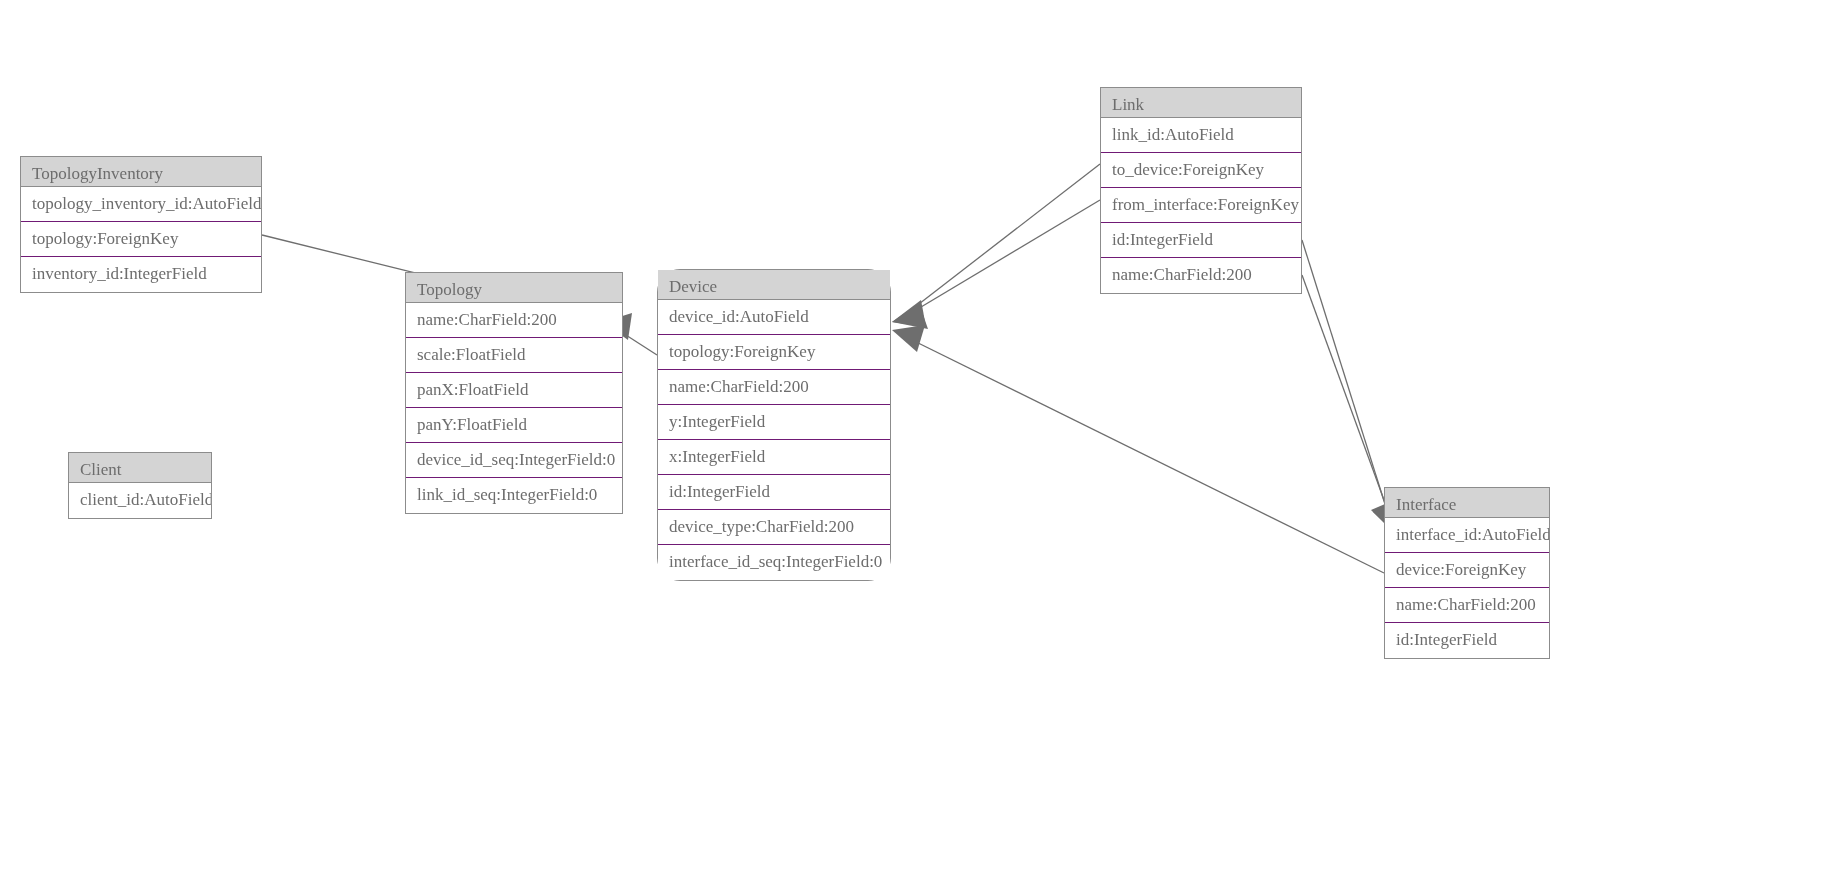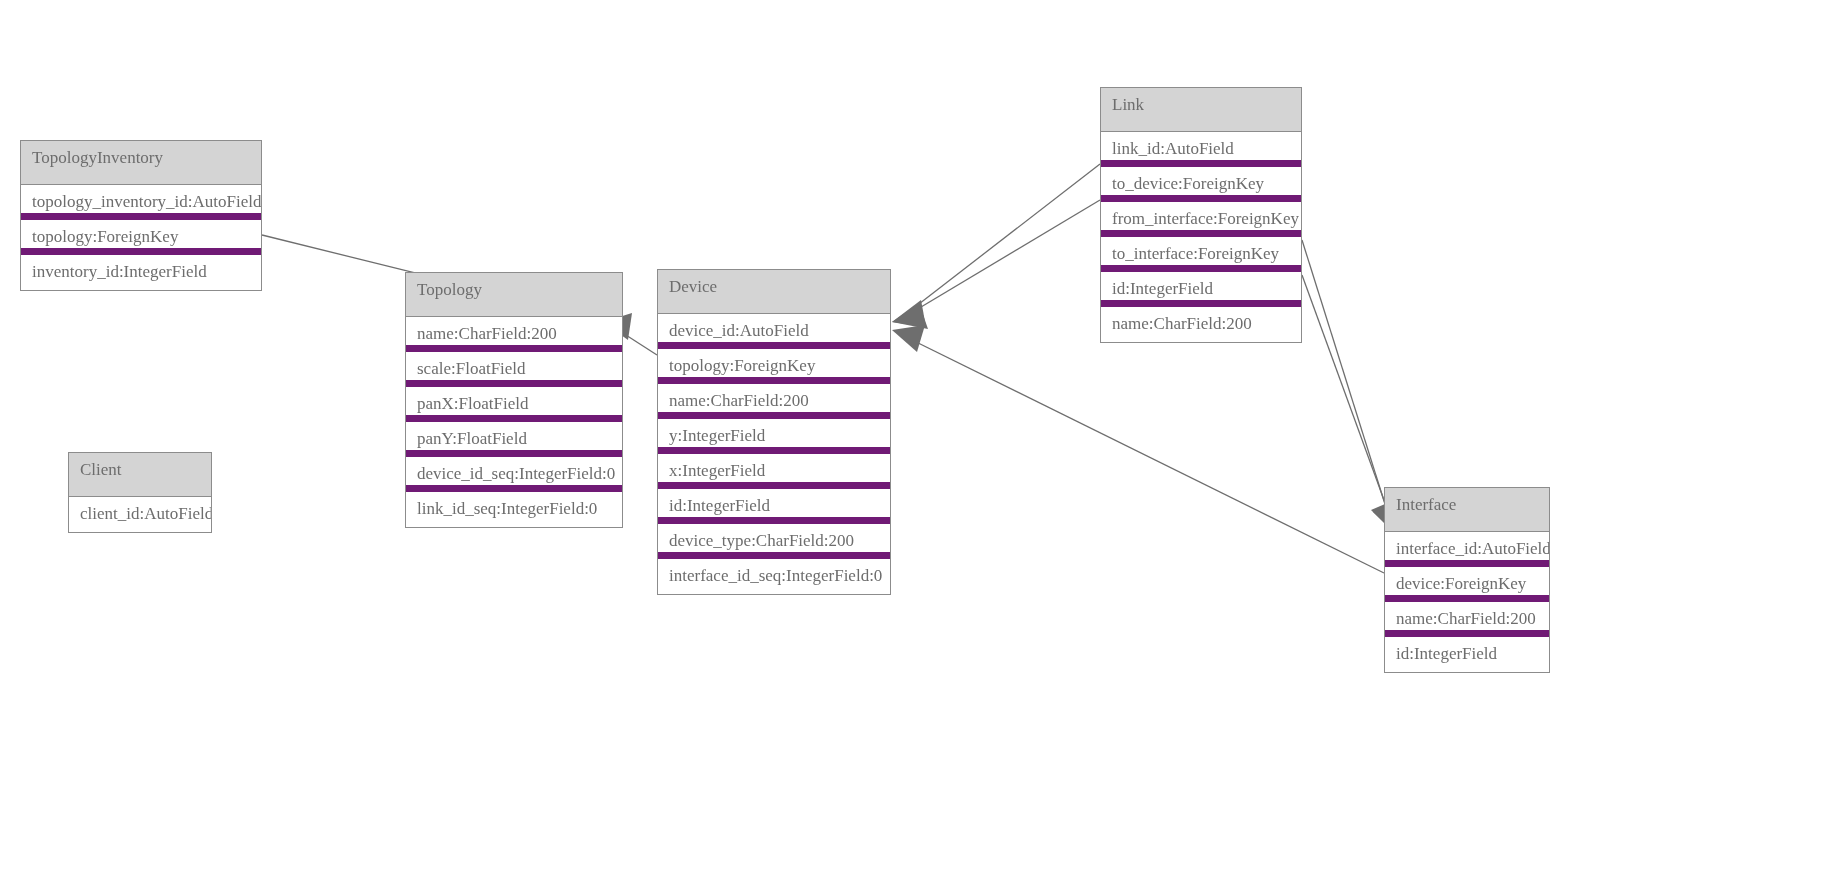--- a/index.html
+++ b/index.html
@@ -20,28 +20,28 @@
     background:#ffffff;
     z-index:2;
   }
   .entity-header{
     box-sizing:border-box;
     background:#d4d4d4;
     border-bottom:1px solid #8c8c8c;
     color:#6d6d6d;
     font-size:17px;
     line-height:33px;
-    height:44px;
+    height:30px;
     padding:0 0 0 11px;
     white-space:nowrap;
     overflow:hidden;
   }
   .entity-field{
     box-sizing:border-box;
-    border-bottom:7px solid #701a75;
+    border-bottom:1px solid #701a75;
     color:#6d6d6d;
     font-size:17px;
     line-height:33px;
     height:35px;
     padding:0 0 0 11px;
     white-space:nowrap;
     background:#ffffff;
     overflow:hidden;
   }
   .entity-field:last-child{border-bottom:none;}
@@ -83,56 +83,55 @@
       <polygon points="1395,534 1371,510 1392,501" fill="#6e6e6e"></polygon>
     </g>
 
     <g>
       <line x1="1302" y1="275" x2="1392" y2="522" stroke="#6e6e6e" stroke-width="1.3"></line>
       <polygon points="1397,534 1373,512 1393,503" fill="#6e6e6e"></polygon>
     </g>
   </svg>
 
   <div id="entities-host">
-      <div class="entity" style="left: 20px; top: 140px; width: 242px;">
+      <div class="entity" style="left: 20px; top: 156px; width: 242px;">
         <div class="entity-header">TopologyInventory</div>
         <div class="entity-field">topology_inventory_id:AutoField</div>
         <div class="entity-field">topology:ForeignKey</div>
         <div class="entity-field">inventory_id:IntegerField</div>
       </div>
       <div class="entity" style="left: 68px; top: 452px; width: 144px;">
         <div class="entity-header">Client</div>
         <div class="entity-field">client_id:AutoField</div>
       </div>
       <div class="entity" style="left: 405px; top: 272px; width: 218px;">
         <div class="entity-header">Topology</div>
         <div class="entity-field">name:CharField:200</div>
         <div class="entity-field">scale:FloatField</div>
         <div class="entity-field">panX:FloatField</div>
         <div class="entity-field">panY:FloatField</div>
         <div class="entity-field">device_id_seq:IntegerField:0</div>
         <div class="entity-field">link_id_seq:IntegerField:0</div>
       </div>
-      <div class="entity" style="left: 657px; top: 269px; width: 234px;">
+      <div class="entity" style="left: 657px; top: 269px; width: 234px; border-radius: 23px;">
         <div class="entity-header">Device</div>
         <div class="entity-field">device_id:AutoField</div>
         <div class="entity-field">topology:ForeignKey</div>
         <div class="entity-field">name:CharField:200</div>
         <div class="entity-field">y:IntegerField</div>
         <div class="entity-field">x:IntegerField</div>
         <div class="entity-field">id:IntegerField</div>
         <div class="entity-field">device_type:CharField:200</div>
         <div class="entity-field">interface_id_seq:IntegerField:0</div>
       </div>
       <div class="entity" style="left: 1100px; top: 87px; width: 202px;">
         <div class="entity-header">Link</div>
         <div class="entity-field">link_id:AutoField</div>
         <div class="entity-field">to_device:ForeignKey</div>
         <div class="entity-field">from_interface:ForeignKey</div>
-        <div class="entity-field">to_interface:ForeignKey</div>
         <div class="entity-field">id:IntegerField</div>
         <div class="entity-field">name:CharField:200</div>
       </div>
       <div class="entity" style="left: 1384px; top: 487px; width: 166px;">
         <div class="entity-header">Interface</div>
         <div class="entity-field">interface_id:AutoField</div>
         <div class="entity-field">device:ForeignKey</div>
         <div class="entity-field">name:CharField:200</div>
         <div class="entity-field">id:IntegerField</div>
       </div>

